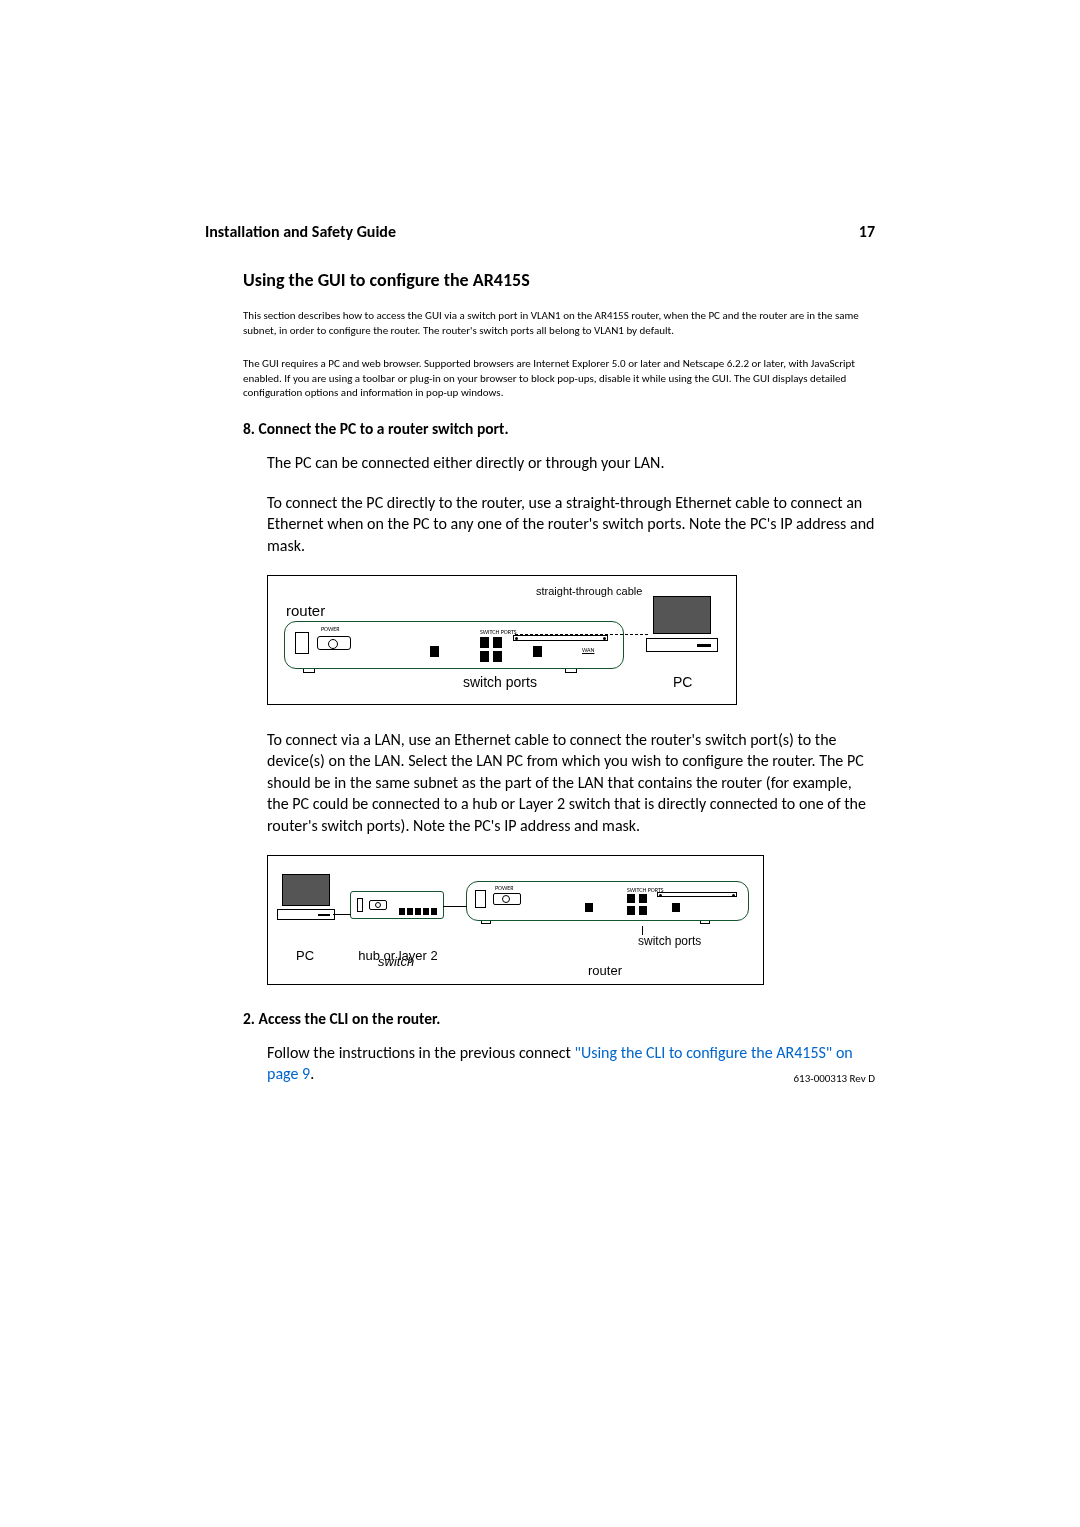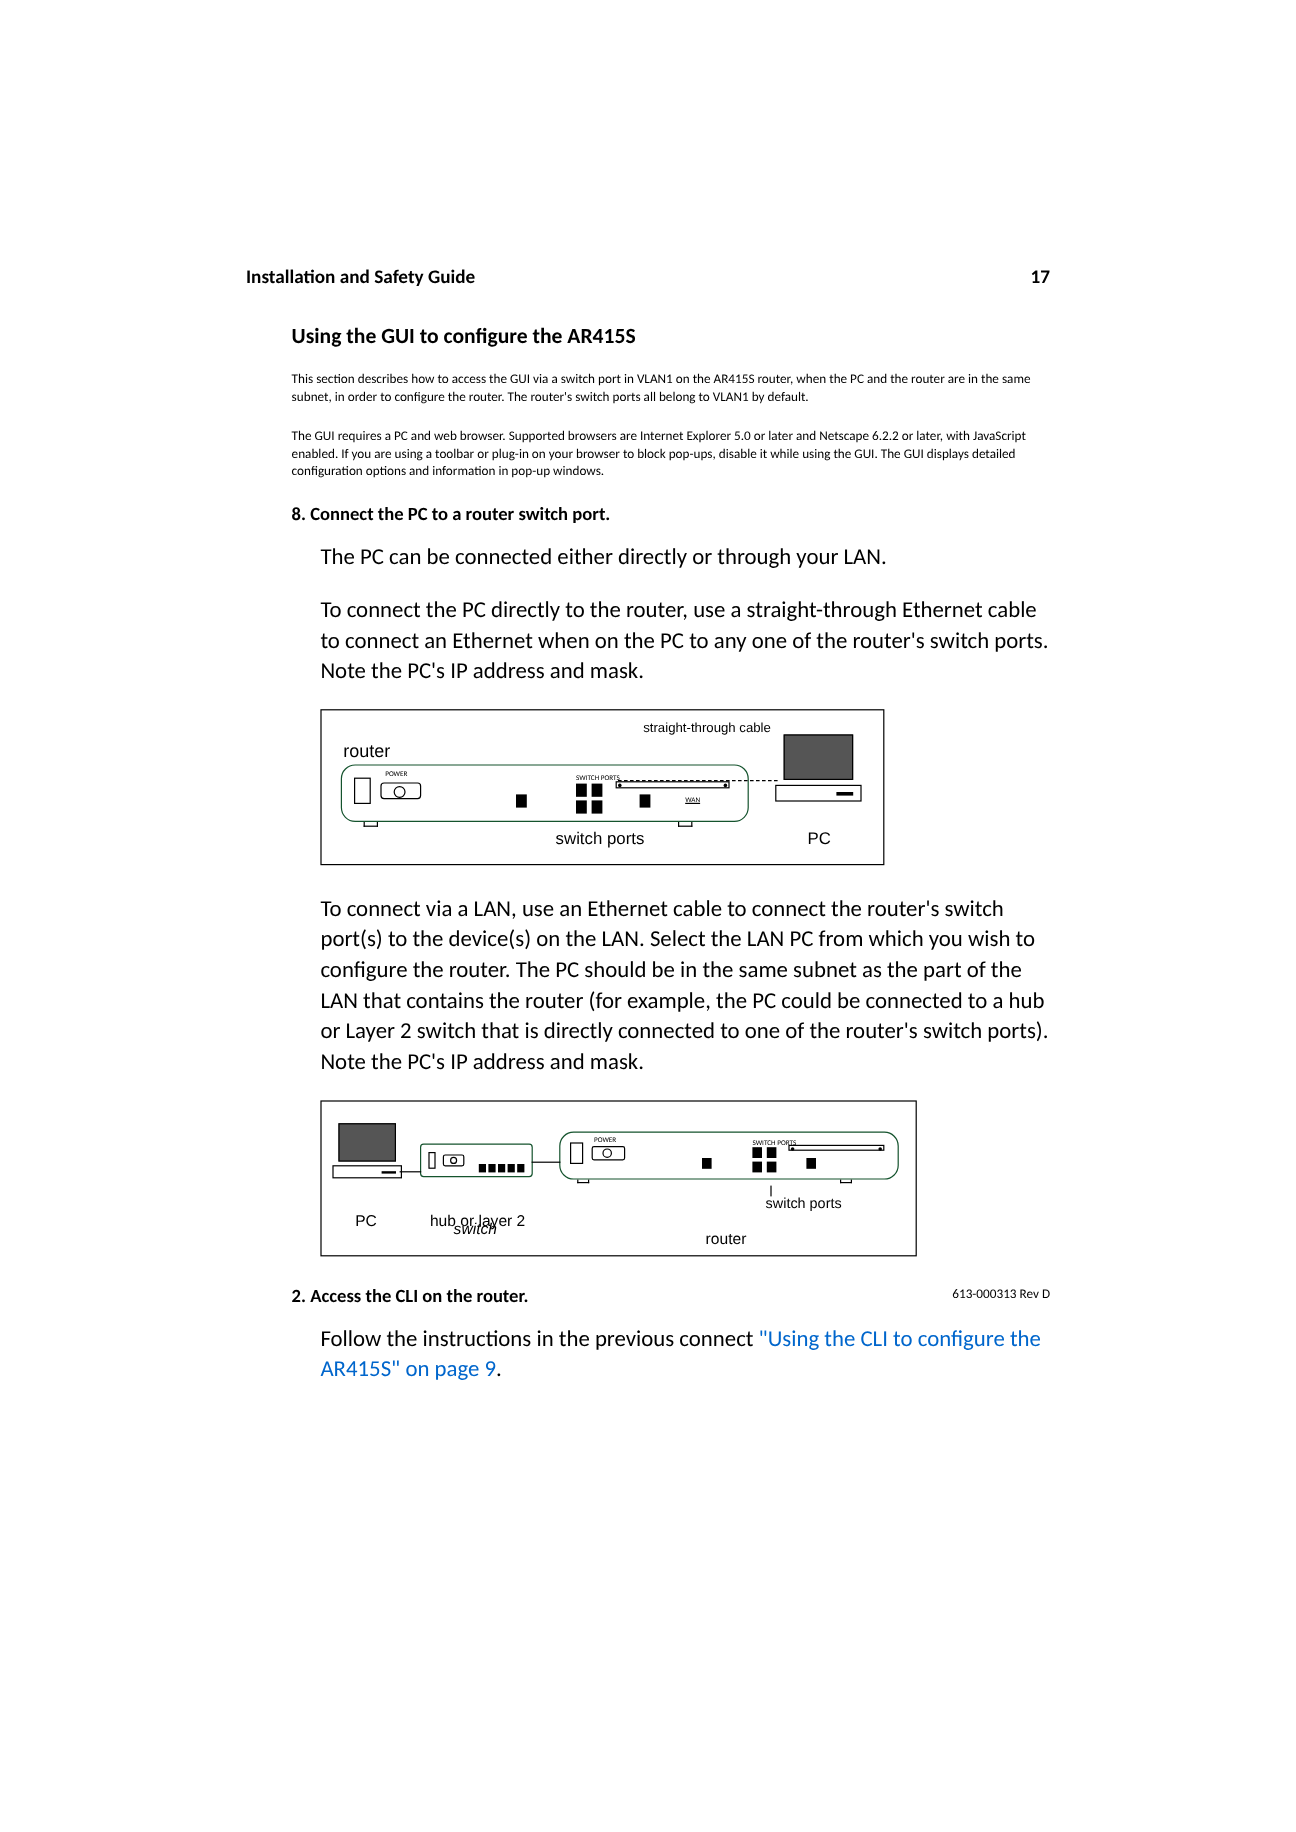--- a/index.html
+++ b/index.html
@@ -34,21 +34,21 @@
     margin-left: 38px;
     margin-bottom: 18px;
   }
   .step-title {
     font-weight: bold;
     font-size: 15.5px;
     margin-left: 38px;
     margin-bottom: 14px;
   }
   .step-body {
-    font-size: 19px;
+    font-size: 16px;
     line-height: 1.35;
     margin-left: 62px;
     margin-bottom: 18px;
   }
   .link-span { color: #0066cc; }
   .diagram {
     margin-left: 62px;
     border: 1px solid #000;
     background: #fff;
     margin-bottom: 24px;
@@ -138,21 +138,21 @@
 
       <div class="port" style="left:145px; top:24px;"></div>
 
       <span class="tiny-text" style="left:195px; top:6px;">SWITCH PORTS</span>
       <div class="port" style="left:195px; top:15px;"></div>
       <div class="port" style="left:208px; top:15px;"></div>
       <div class="port" style="left:195px; top:29px;"></div>
       <div class="port" style="left:208px; top:29px;"></div>
 
       <div class="port" style="left:248px; top:24px;"></div>
-      <span class="tiny-text" style="left:286px; top:24px;text-decoration:underline;">WAN</span>
+      <span class="tiny-text" style="left:297px; top:24px;text-decoration:underline;">WAN</span>
 
       <div style="position:absolute; left:228px; top:13px; width:95px; height:6px; border:1px solid #000;"></div>
       <div style="position:absolute; left:230px; top:15px; width:3px; height:3px; border-radius:50%; background:#000;"></div>
       <div style="position:absolute; left:318px; top:15px; width:3px; height:3px; border-radius:50%; background:#000;"></div>
 
       <div style="position:absolute; left:18px; bottom:-5px; width:12px; height:4px; border:1px solid #000; border-top:none;"></div>
       <div style="position:absolute; right:46px; bottom:-5px; width:12px; height:4px; border:1px solid #000; border-top:none;"></div>
     </div>
 
     <span class="diag-label" style="left:268px; top:9px; font-size:11px;">straight-through cable</span>

